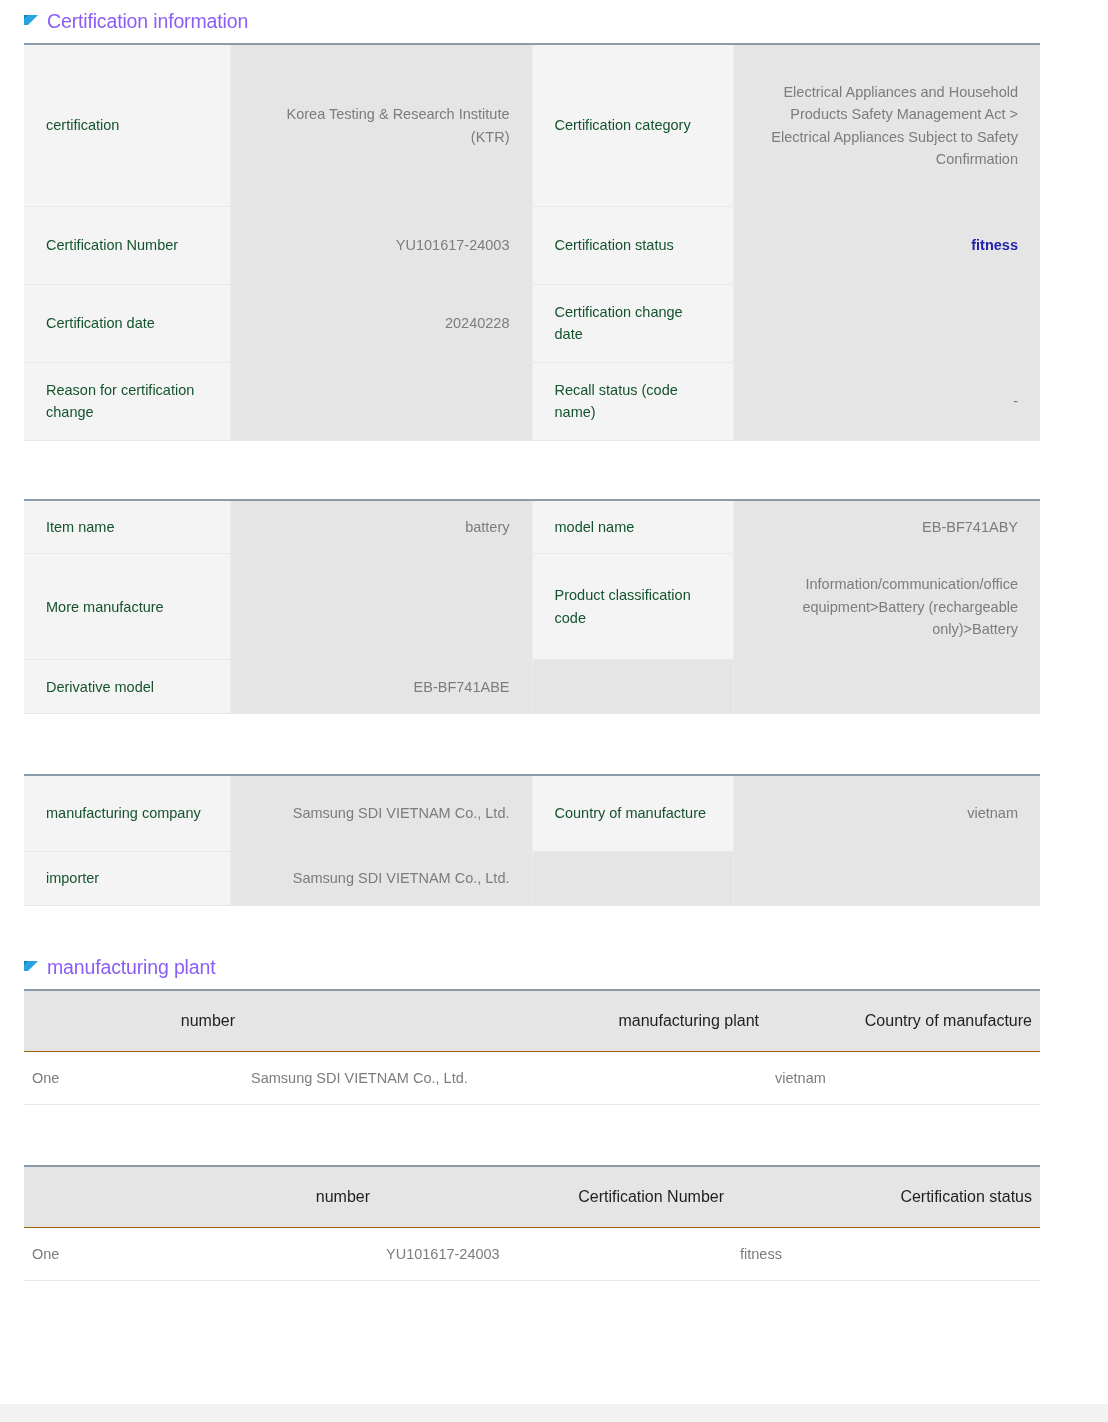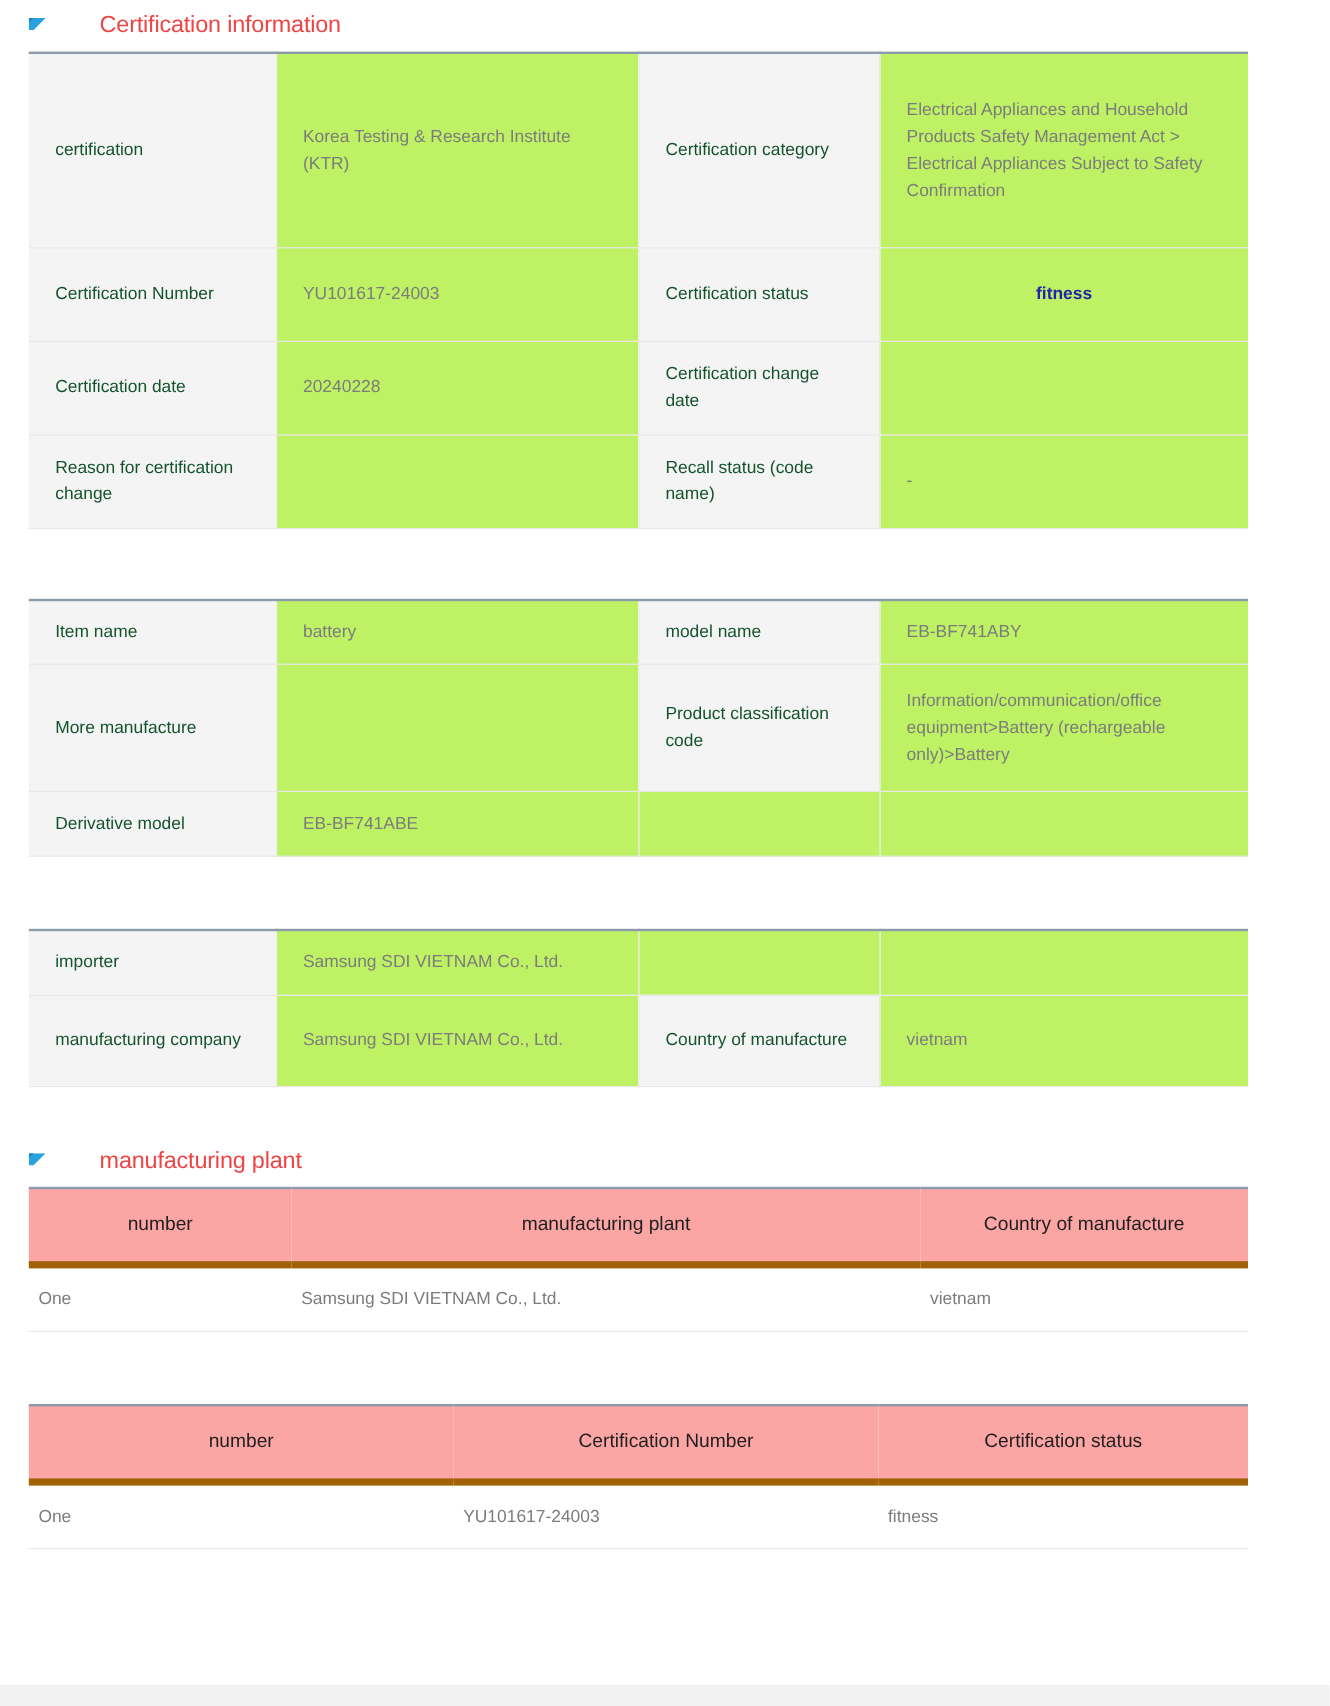--- a/index.html
+++ b/index.html
@@ -45,25 +45,24 @@
   .flag-icon {
     width: 14px;
     height: 15px;
     flex: 0 0 auto;
     display: block;
     position: relative;
     top: 1px;
   }
   .sec-title {
     font-size: 19.5px;
-    color: #ef4444;
+    color: #8b5cf6;
     letter-spacing: -0.15px;
     line-height: 1.2;
     white-space: nowrap;
-    margin-left: 36px;
   }
 
   
   .tbl-wrap {
     margin: 10px 24px 0 24px;
     width: 1016px;
     box-sizing: border-box;
   }
   table.kv {
     width: 100%;
@@ -79,23 +78,24 @@
     box-sizing: border-box;
     line-height: 1.55;
   }
   td.lbl {
     background: #f4f4f4;
     color: #14532d;
     font-weight: 400;
     border-right: 1px solid #ececec;
   }
   td.val {
-    background: #bef264;
+    background: #e5e5e5;
     color: #7c7c7c;
     border-right: 1px solid #ececec;
+    text-align: right;
   }
   td.val.last { border-right: none; }
   td.lbl.c1 { width: 206px; }
   td.val.c2 { width: 302px; }
   td.lbl.c3 { width: 201px; }
   td.val.c4 { width: 307px; }
 
   a.status-link {
     color: #2222aa;
     font-weight: bold;
@@ -106,27 +106,27 @@
 
   
   table.lst {
     width: 100%;
     border-collapse: collapse;
     table-layout: fixed;
     border-top: 2px solid #8c9bab;
     font-size: 14.5px;
   }
   table.lst th {
-    background: #fca5a5;
+    background: #e5e5e5;
     color: #1f1f1f;
     font-weight: 400;
     font-size: 16px;
-    text-align: center;
+    text-align: right;
     padding: 21px 8px;
-    border-bottom: 6px solid #a16207;
+    border-bottom: 1px solid #a16207;
   }
   table.lst td {
     color: #7c7c7c;
     padding: 18px 8px;
     border-bottom: 1px solid #e8e8e8;
   }
 
   .sp-1 { height: 48px; }
   .sp-2 { height: 50px; }
   .sp-3 { height: 50px; }
@@ -213,31 +213,31 @@
     </div>
   </div>
 
   <div class="sp-2"></div>
 
   <div class="section">
 
     <div class="tbl-wrap">
       <table class="kv">
         <tbody>
+          <tr style="height:76px;">
+            <td class="lbl c1">manufacturing company</td>
+            <td class="val c2">Samsung SDI VIETNAM Co., Ltd.</td>
+            <td class="lbl c3">Country of manufacture</td>
+            <td class="val c4 last">vietnam</td>
+          </tr>
           <tr style="height:54px;">
             <td class="lbl c1">importer</td>
             <td class="val c2">Samsung SDI VIETNAM Co., Ltd.</td>
             <td class="val c3"></td>
             <td class="val c4 last"></td>
-          </tr>
-          <tr style="height:76px;">
-            <td class="lbl c1">manufacturing company</td>
-            <td class="val c2">Samsung SDI VIETNAM Co., Ltd.</td>
-            <td class="lbl c3">Country of manufacture</td>
-            <td class="val c4 last">vietnam</td>
           </tr>
         </tbody>
       </table>
     </div>
   </div>
 
   <div class="sp-3"></div>
 
   <div class="section">
     <div class="sec-head">

